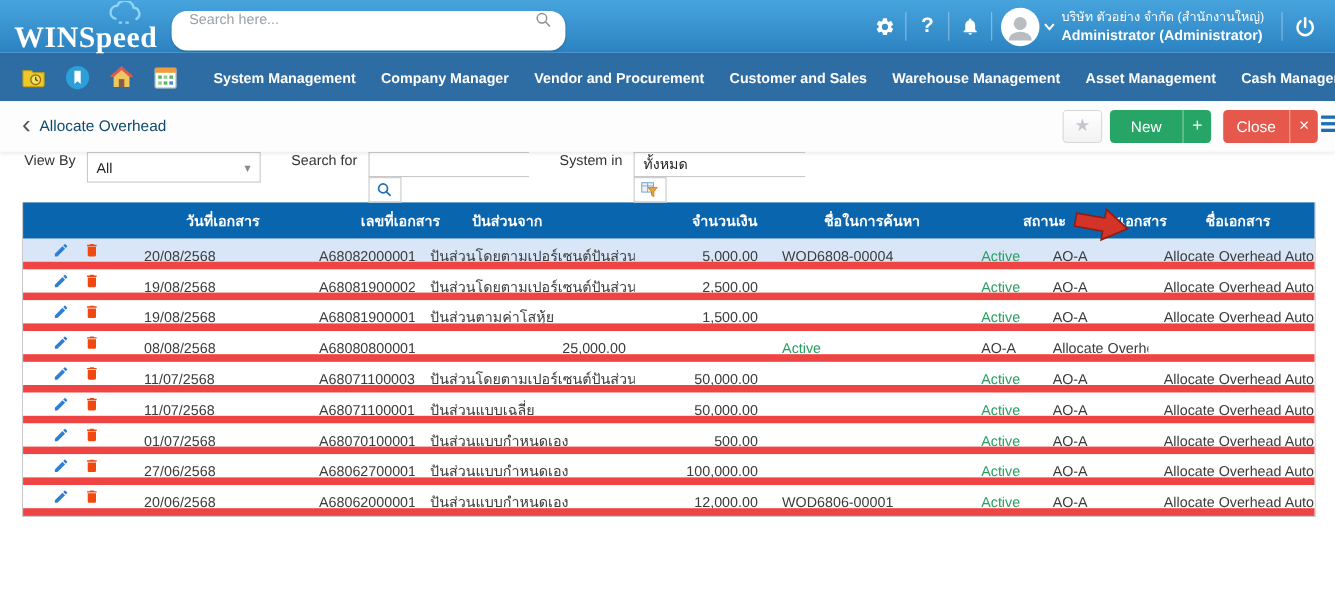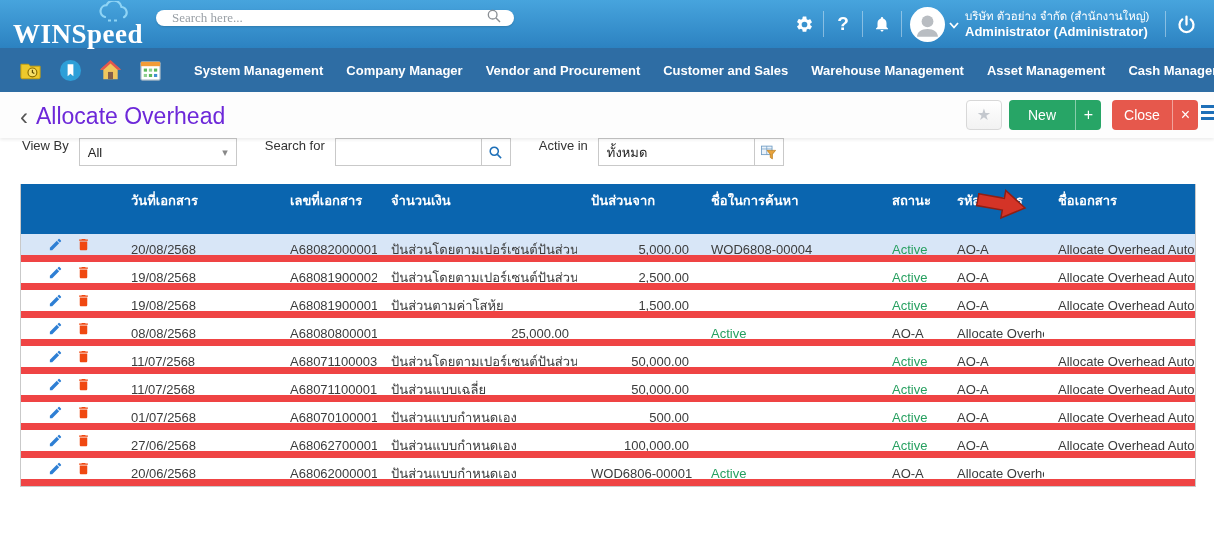--- a/index.html
+++ b/index.html
@@ -8,23 +8,23 @@
 
   
   .topbar { position:relative; height:48px;
     background:linear-gradient(180deg,#47a4dd 0%,#2c82c1 100%);
     display:flex; align-items:center; }
   .logo-wrap { position:relative; width:150px; height:48px; flex:0 0 auto; }
   .logo-text { position:absolute; left:13px; top:19px; color:#fff;
     font-family:"Liberation Serif","DejaVu Serif",serif; font-weight:bold;
     font-size:27px; letter-spacing:.5px; }
   .logo-cloud { position:absolute; left:96px; top:1px; }
-  .search-pill { position:absolute; left:156px; top:10px; width:358px; height:16px;
-    background:#fff; border-radius:14px; display:flex; align-items:center;
-    padding:0 12px 0 16px; box-shadow:0 1px 2px rgba(0,0,0,.15);font-family:Liberation Serif, serif; }
+  .search-pill { position:absolute; left:156px; top:10px; width:358px; height:36px;
+    background:#fff; border-radius:14px; display:flex; align-items:flex-start;
+    padding:0 12px 0 16px; box-shadow:0 1px 2px rgba(0,0,0,.15); }
   .search-pill input { flex:1; border:none; outline:none; font-size:13px;
     color:#444; background:transparent; font-family:inherit; }
   .search-pill input::placeholder { color:#9aa0a6; }
   .tb-right { position:absolute; right:8px; top:0; height:48px;
     display:flex; align-items:center; }
   .tb-icon { width:38px; display:flex; justify-content:center; align-items:center;
     cursor:pointer; }
   .tb-sep { width:1px; height:26px; background:rgba(255,255,255,.4); }
   .help-q { color:#fff; font-size:19px; font-weight:bold; }
   .avatar { width:35px; height:35px; border-radius:50%; background:#fff;
@@ -47,21 +47,21 @@
   .nav-menu { display:flex; align-items:center; gap:23px; }
   .nav-item { color:#fff; font-size:13px; font-weight:bold; white-space:nowrap;
     cursor:pointer; }
 
   
   .titlebar { position:relative; height:46px; background:#fdfdfd;
     box-shadow:0 2px 3px rgba(0,0,0,.07); }
   .page-title { position:absolute; left:20px; top:11px; display:flex;
     align-items:center; gap:8px; }
   .back-chev { font-size:24px; color:#555; line-height:22px; cursor:pointer; }
-  .title-text { font-size:23px; color:#6d28d9;text-align:right; }
+  .title-text { font-size:14px; color:#0c4a6e;text-align:right; }
   .fav-btn { position:absolute; left:966px; top:8px; width:36px; height:30px;
     border:1px solid #d8d8d8; border-radius:4px;
     background:linear-gradient(#fff,#f2f2f2); color:#c4c8ce; font-size:16px;
     text-align:center; line-height:28px; cursor:pointer; }
   .annot-arrow { position:absolute; left:976px; top:96px; transform:rotate(10deg); }
   .btn { position:absolute; top:8px; height:30px; border-radius:4px; color:#fff;
     display:flex; align-items:stretch; font-size:14px; cursor:pointer; }
   .btn-new { left:1009px; width:92px; background:#27a566; }
   .btn-close { left:1112px; width:86px; background:#e6584c;justify-content:flex-end; }
   .btn .lbl { flex:1; display:flex; align-items:center; justify-content:center; }
@@ -72,34 +72,34 @@
 
   
   .filterbar { height:46px; display:flex; background:#fff;
     padding-left:22px; font-size:13px; color:#333; }
   .flabel { margin-right:10px; }
   .select-box { width:158px; height:28px; border:1px solid #c9c9c9; background:#fff;
     display:flex; align-items:center; padding:0 8px; margin-right:28px;
     cursor:pointer; }
   .select-box .val { flex:1; color:#222; }
   .select-box .caret { color:#888; font-size:11px; }
-  .input-group { display:flex; margin-right:28px; }
+  .input-group { display:flex; margin-right:28px;flex-direction:column; }
   .tinput { width:146px; height:28px; border:1px solid #c9c9c9; border-right:none;
     outline:none; padding:0 8px; font-size:13px; color:#222; font-family:inherit;
     background:#fff; }
   .tinput.wide { width:156px; }
   .gbtn { width:30px; height:28px; border:1px solid #c9c9c9; background:#fff;
     display:flex; align-items:center; justify-content:center; cursor:pointer; }
 
   
   .table-wrap { margin:0 18px 0 20px; width:1176px;
     border:1px solid #c9c9c9; border-top:none; background:#fff; }
   .tgrid { display:grid;
     grid-template-columns:96px 159px 101px 200px 120px 181px 65px 101px 1fr; }
-  .thead { background:#0a65af; height:50px; }
+  .thead { background:#0a65af; height:33px;padding-left:38px; }
   .thead .hcell { color:#fff; font-size:13px; font-weight:bold; line-height:33px;
     padding-left:14px; white-space:nowrap; overflow:hidden; }
   .trow { height:28px; border-bottom:7px solid #ef4444; background:#fff; }
   .trow.selected { background:#d8e6f7; }
   .cell { font-size:13px; color:#3c3c3c; line-height:31px; padding-left:14px;
     white-space:nowrap; overflow:hidden; }
   .cell.actions { display:flex; align-items:center; gap:13px; padding-left:27px; }
   .cell.actions svg { cursor:pointer; }
   .c-amount { text-align:right; padding-left:0; padding-right:8px; }
   .c-status { color:#27a060; }
@@ -251,41 +251,41 @@
   <span class="flabel">Search for</span>
   <div class="input-group">
     <input class="tinput" type="text" value="" style="">
     <div class="gbtn">
       <svg width="15" height="15" viewBox="0 0 24 24">
           <circle cx="10" cy="10" r="6.5" fill="none" stroke="#1d6fb8" stroke-width="2.4"></circle>
           <line x1="15" y1="15" x2="21" y2="21" stroke="#1d6fb8" stroke-width="2.4"></line>
         </svg>
     </div>
   </div>
-  <span class="flabel">Active in</span>
+  <span class="flabel">System in</span>
   <div class="input-group">
     <input class="tinput wide" type="text" value="ทั้งหมด" style="">
     <div class="gbtn">
       <svg width="17" height="17" viewBox="0 0 24 24">
           <rect x="2" y="3" width="15" height="12" fill="#eaf2fa" stroke="#6f9cc4" stroke-width="1.2"></rect>
           <line x1="2" y1="7" x2="17" y2="7" stroke="#6f9cc4"></line>
           <line x1="9.5" y1="3" x2="9.5" y2="15" stroke="#6f9cc4"></line>
           <polygon points="10,9 22,9 17.5,14.5 17.5,21 14.5,19 14.5,14.5" fill="#e8a33d" stroke="#b97a14" stroke-width="1"></polygon>
         </svg>
     </div>
   </div>
 </div>
 
 <div class="table-wrap">
   <div class="tgrid thead">
     <div class="hcell"></div>
     <div class="hcell">วันที่เอกสาร</div>
     <div class="hcell">เลขที่เอกสาร</div>
+    <div class="hcell">ปันส่วนจาก</div>
     <div class="hcell">จำนวนเงิน</div>
-    <div class="hcell">ปันส่วนจาก</div>
     <div class="hcell">ชื่อในการค้นหา</div>
     <div class="hcell">สถานะ</div>
     <div class="hcell">รหัสเอกสาร</div>
     <div class="hcell">ชื่อเอกสาร</div>
   </div>
   <div>
       <div class="tgrid trow selected">
         <div class="cell actions">
           <svg width="15" height="15" viewBox="0 0 24 24" fill="#2e7fd4">
             <path d="M3 17.25V21h3.75L17.81 9.94l-3.75-3.75L3 17.25zM20.71 7.04a1 1 0 0 0 0-1.41l-2.34-2.34a1 1 0 0 0-1.41 0l-1.83 1.83 3.75 3.75 1.83-1.83z"></path>
@@ -433,19 +433,20 @@
           <svg width="15" height="15" viewBox="0 0 24 24" fill="#2e7fd4">
             <path d="M3 17.25V21h3.75L17.81 9.94l-3.75-3.75L3 17.25zM20.71 7.04a1 1 0 0 0 0-1.41l-2.34-2.34a1 1 0 0 0-1.41 0l-1.83 1.83 3.75 3.75 1.83-1.83z"></path>
           </svg>
           <svg width="15" height="15" viewBox="0 0 24 24" fill="#f04811">
             <path d="M6 19c0 1.1.9 2 2 2h8c1.1 0 2-.9 2-2V7H6v12zM19 4h-3.5l-1-1h-5l-1 1H5v2h14V4z"></path>
           </svg>
         </div>
         <div class="cell c-date">20/06/2568</div>
         <div class="cell c-doc-no">A68062000001</div>
         <div class="cell c-allocate-from">ปันส่วนแบบกำหนดเอง</div>
+        <div class="cell c-amount">12,000.00</div>
         <div class="cell c-search-name">WOD6806-00001</div>
         <div class="cell c-status">Active</div>
         <div class="cell c-doc-code">AO-A</div>
         <div class="cell c-doc-name">Allocate Overhead Auto</div>
       </div>
     </div>
 </div>
 
 </body></html>

